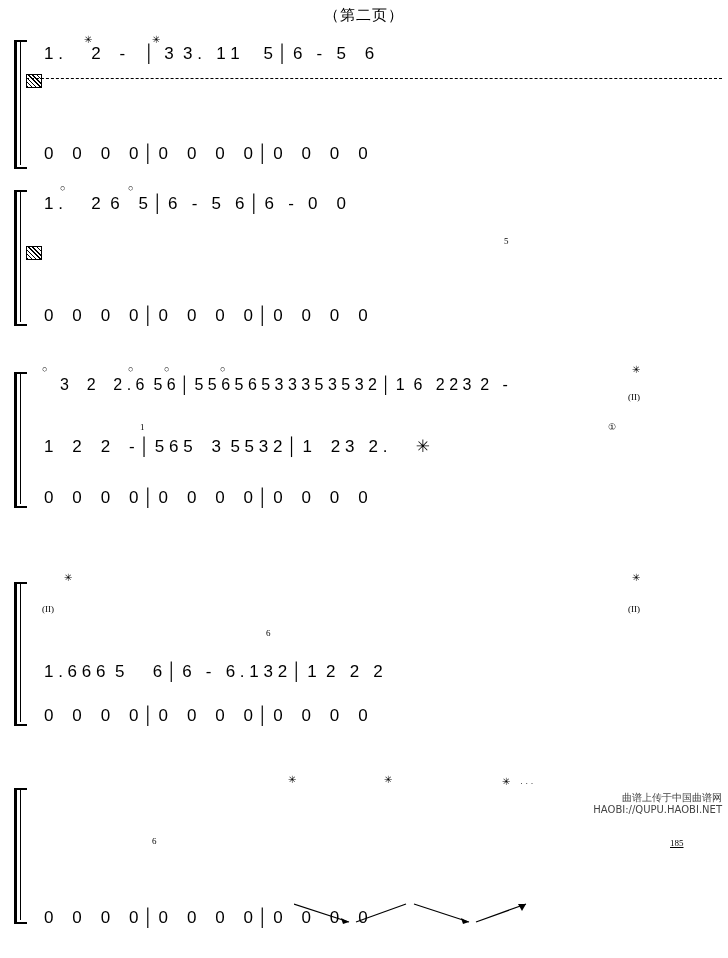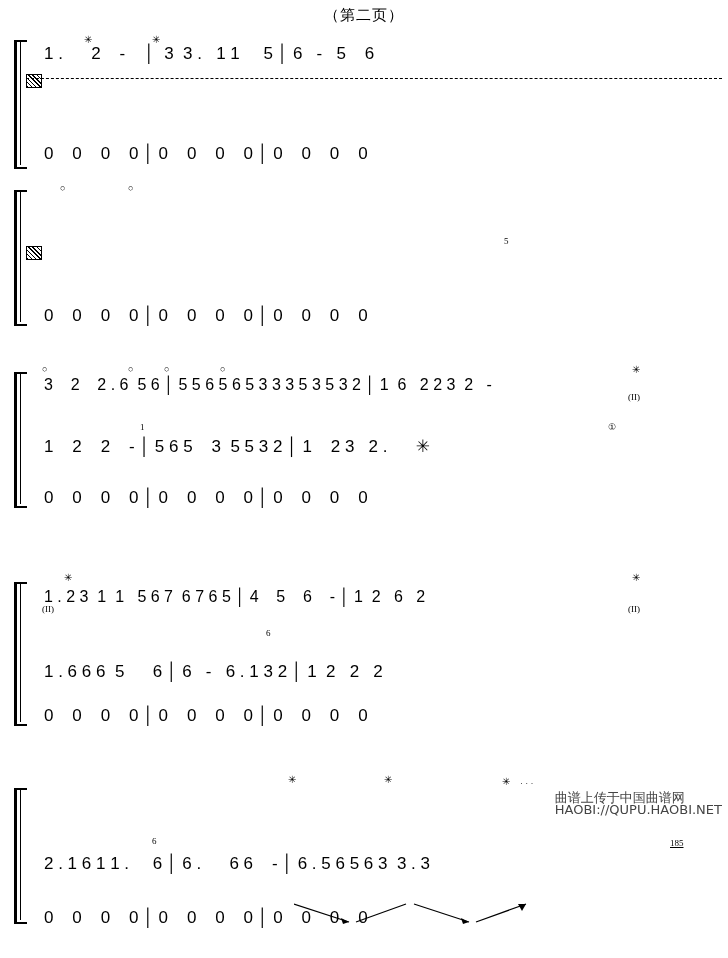--- a/index.html
+++ b/index.html
@@ -30,22 +30,22 @@
     position:absolute;left:0;top:0;white-space:pre;
     font-size:17px;font-family:Liberation Sans, sans-serif;letter-spacing:0px;margin-left:16px;
   }
 
   
   .dashline{position:absolute;border-top:1px dashed #000;height:0;}
   .tiny{font-size:9px;}
   .ornament{font-size:10px;letter-spacing:-1px;}
 
   .footer{
-    position:absolute;right:6px;bottom:4px;text-align:left;
-    font-size:13px;font-family:"DejaVu Sans",sans-serif;color:#444;line-height:12px;
+    position:absolute;right:6px;bottom:4px;text-align:right;
+    font-size:10px;font-family:"DejaVu Sans",sans-serif;color:#444;line-height:12px;
   }
   .hatch{
     position:absolute;border:1.2px solid #000;width:14px;height:12px;
     background:repeating-linear-gradient(45deg,#000 0 1px,#fff 1px 3px);
   }
 </style>
 </head>
 <body>
 
 <div class="page">
@@ -69,39 +69,40 @@
       <div class="rowtext" style="left:4px;top:6px;">0    0    0    0 │ 0    0    0    0 │ 0    0    0    0</div>
     </div>
   </div>
 
   <div class="system" style="top:188px;height:150px;">
     <div class="brace" style="top:2px;height:132px;"></div>
     <div class="brace2" style="top:2px;height:132px;"></div>
     <div class="hatch" style="left:26px;top:58px;"></div>
 
     <div class="row" style="top:0px;">
+      <div class="rowtext" style="left:4px;top:6px;">1 .      2  6    5 │ 6   -   5   6 │ 6   -   0    0</div>
       <div class="tiny" style="position:absolute;left:36px;top:-5px;">○</div>
       <div class="tiny" style="position:absolute;left:104px;top:-5px;">○</div>
     </div>
 
     <div class="row" style="top:60px;">
       <div class="tiny" style="position:absolute;left:480px;top:-12px;">5</div>
     </div>
 
     <div class="row" style="top:112px;">
       <div class="rowtext" style="left:4px;top:6px;">0    0    0    0 │ 0    0    0    0 │ 0    0    0    0</div>
     </div>
   </div>
 
   <div class="system" style="top:370px;height:150px;">
     <div class="brace" style="top:2px;height:132px;"></div>
     <div class="brace2" style="top:2px;height:132px;"></div>
 
     <div class="row" style="top:0px;">
-      <div class="rowtext" style="left:4px;top:6px;font-size:16px;">3    2    2 . 6  5 6 │ 5 5 6 5 6 5 3 3 3 5 3 5 3 2 │ 1  6   2 2 3  2   -</div>
+      <div class="rowtext" style="left:20px;top:6px;font-size:16px;">3    2    2 . 6  5 6 │ 5 5 6 5 6 5 3 3 3 5 3 5 3 2 │ 1  6   2 2 3  2   -</div>
       <div class="tiny" style="position:absolute;left:18px;top:-6px;">○</div>
       <div class="tiny" style="position:absolute;left:104px;top:-6px;">○</div>
       <div class="tiny" style="position:absolute;left:140px;top:-6px;">○</div>
       <div class="tiny" style="position:absolute;left:196px;top:-6px;">○</div>
       <div class="ornament" style="position:absolute;left:608px;top:-6px;">✳</div>
       <div class="tiny" style="position:absolute;left:604px;top:22px;">(II)</div>
     </div>
 
     <div class="row" style="top:60px;">
       <div class="rowtext" style="left:4px;top:6px;">1    2    2    - │ 5 6 5    3  5 5 3 2 │ 1    2 3   2 .      ✳</div>
@@ -112,21 +113,20 @@
     <div class="row" style="top:112px;">
       <div class="rowtext" style="left:4px;top:6px;">0    0    0    0 │ 0    0    0    0 │ 0    0    0    0</div>
     </div>
   </div>
 
   <div class="system" style="top:580px;height:160px;">
     <div class="brace" style="top:2px;height:140px;"></div>
     <div class="brace2" style="top:2px;height:140px;"></div>
 
     <div class="row" style="top:0px;">
-      <div class="rowtext" style="left:4px;top:8px;font-size:16px;">1 . 2 3  1  1   5 6 7  6 7 6 5 │ 4    5    6    - │ 1  2   6   2</div>
       <div class="ornament" style="position:absolute;left:40px;top:-8px;">✳</div>
       <div class="ornament" style="position:absolute;left:608px;top:-8px;">✳</div>
       <div class="tiny" style="position:absolute;left:604px;top:24px;">(II)</div>
       <div class="tiny" style="position:absolute;left:18px;top:24px;">(II)</div>
     </div>
 
     <div class="row" style="top:62px;">
       <div class="rowtext" style="left:4px;top:20px;">1 . 6 6 6  5      6 │ 6   -   6 . 1 3 2 │ 1  2   2   2</div>
       <div class="tiny" style="position:absolute;left:242px;top:-14px;">6</div>
     </div>
@@ -141,21 +141,20 @@
     <div class="brace2" style="top:2px;height:132px;"></div>
 
     <div class="row" style="top:0px;">
       <div class="ornament" style="position:absolute;left:264px;top:-12px;">✳</div>
       <div class="ornament" style="position:absolute;left:360px;top:-12px;">✳</div>
       <div class="ornament" style="position:absolute;left:478px;top:-10px;">✳</div>
       <div class="tiny" style="position:absolute;left:496px;top:-8px;">· · ·</div>
     </div>
 
     <div class="row" style="top:62px;">
-      <div class="rowtext" style="left:4px;top:6px;">2 . 1 6 1 1 .     6 │ 6 .      6 6    - │ 6 . 5 6 5 6 3  3 . 3</div>
       <div class="tiny" style="position:absolute;left:646px;top:-10px;text-decoration:underline;">185</div>
       <div class="tiny" style="position:absolute;left:128px;top:-12px;">6</div>
     </div>
 
     <div class="row" style="top:116px;">
       <div class="rowtext" style="left:4px;top:6px;">0    0    0    0 │ 0    0    0    0 │ 0    0    0    0</div>
       <svg width="260" height="30" style="position:absolute;left:270px;top:0;">
         <line x1="0" y1="2" x2="55" y2="20" stroke="#000" stroke-width="1.2"></line>
         <polygon points="55,20 47,16 49,22" fill="#000"></polygon>
         <line x1="62" y1="20" x2="112" y2="2" stroke="#000" stroke-width="1.2"></line>

